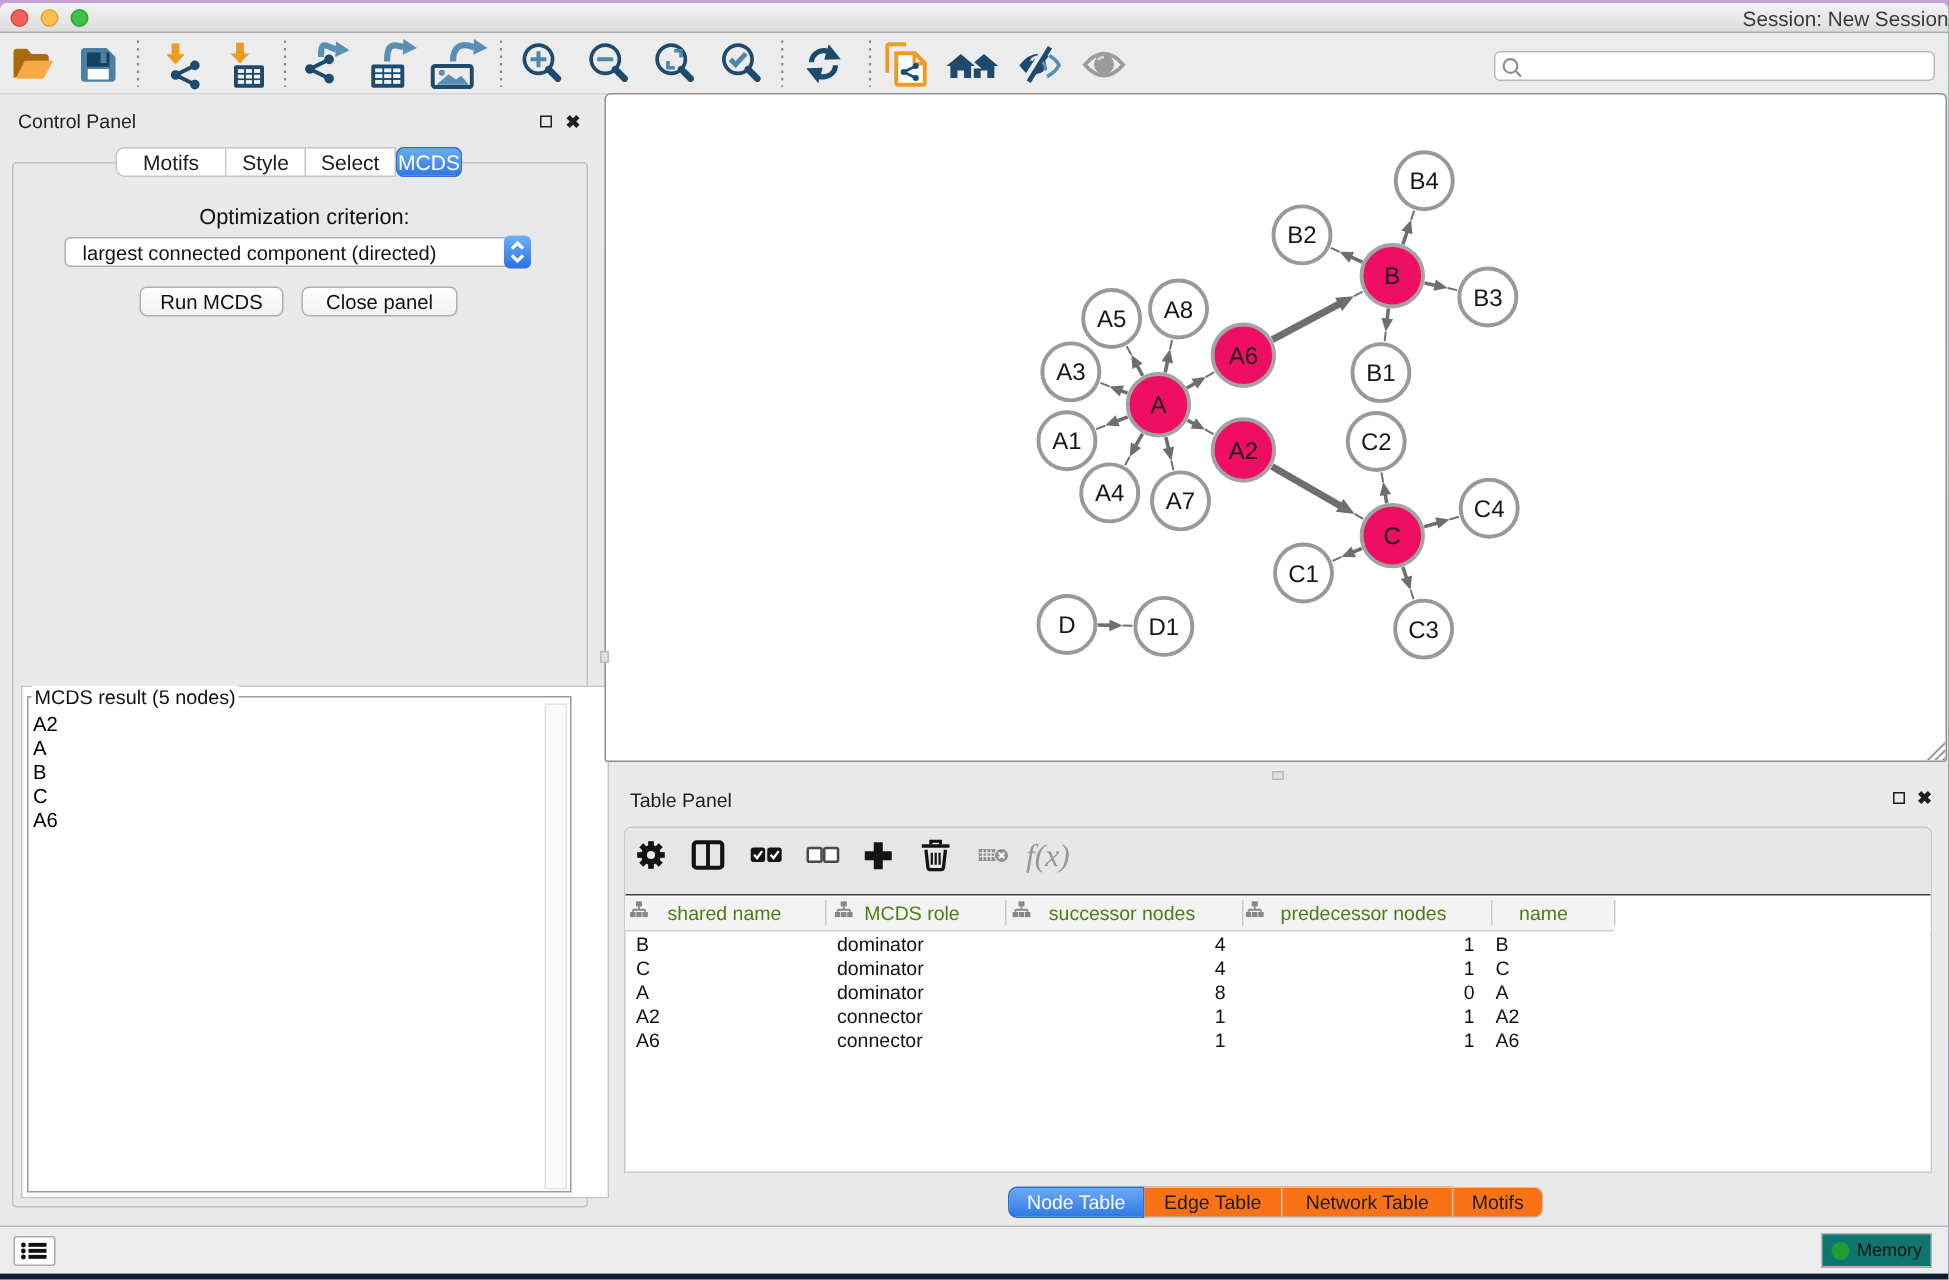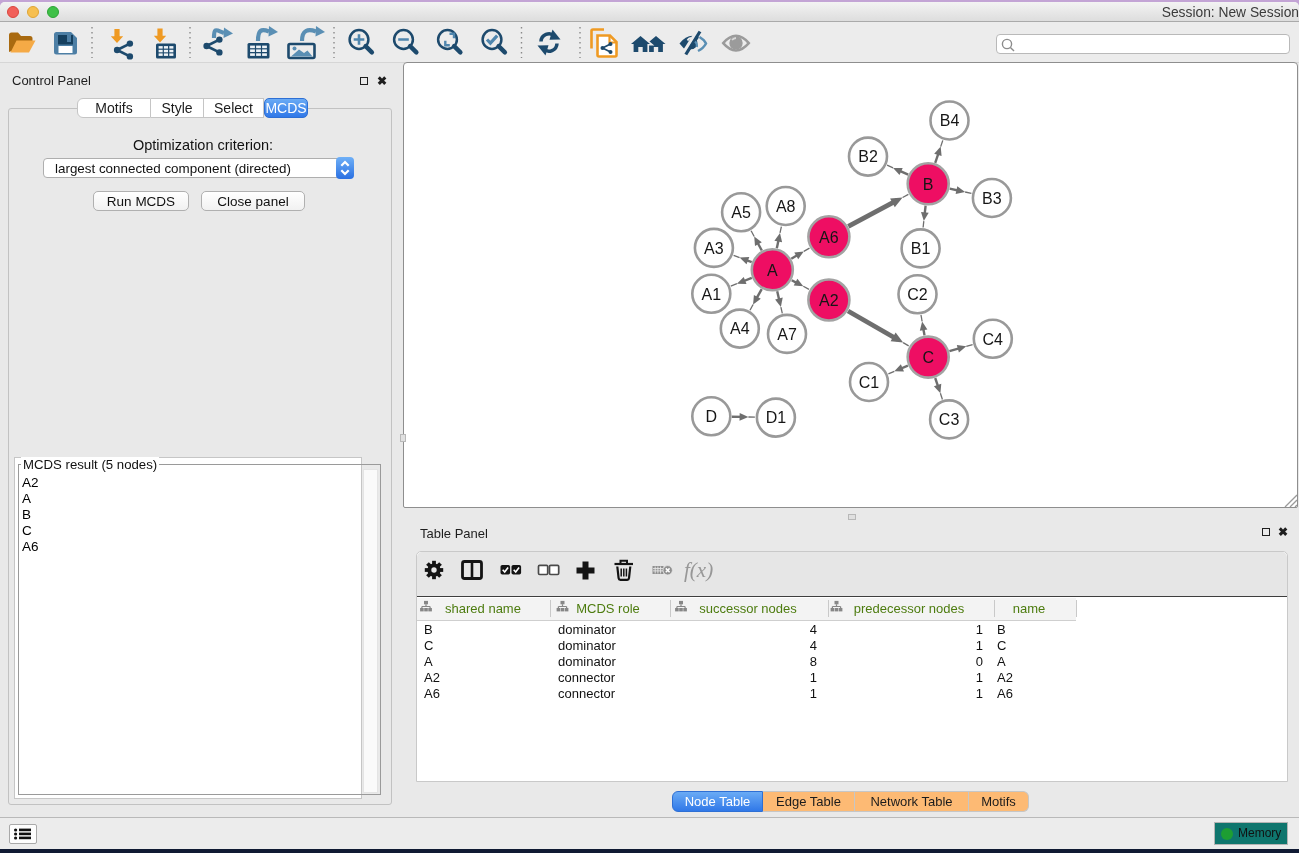--- a/index.html
+++ b/index.html
@@ -14,38 +14,38 @@
 #cp-title{left:12px;top:71px;font-size:13px;color:#1e1e1e}
 .wicon{width:8px;height:8px;border:1.4px solid #1e1e1e}
 .xicon{font-size:12px;color:#1e1e1e;font-weight:bold;line-height:10px}
 #tabpane{left:8px;top:105.5px;width:384px;height:697px;border:1px solid #c2c2c2;border-radius:3px}
 .tab{top:96px;height:19.5px;background:#fff;border:1px solid #c5c5c5;font-size:14px;color:#1c1c1c;text-align:center;line-height:18.5px}
 .tabsel{background:linear-gradient(#6aabf5,#3078e8);color:#fff;border:1px solid #2e6fd4;border-radius:5px}
 #optlabel{left:8px;top:135px;width:390px;text-align:center;font-size:14.5px;color:#111}
 #combo{left:43px;top:156px;width:311px;height:20px;background:#fff;border:1px solid #aeaeae;border-radius:4px;font-size:13.4px;color:#111;line-height:19px;padding-left:11px}
 #combobtn{left:336px;top:155px;width:18px;height:22px;background:linear-gradient(#6fb0f7,#2a70e2);border-radius:4px}
 .btn{top:189px;height:20px;background:linear-gradient(#ffffff,#f1f1f1);border:1px solid #b0b0b0;border-radius:5px;font-size:13.5px;color:#111;text-align:center;line-height:19px}
-#mcdsbox{left:14px;top:455px;width:348px;height:342px;background:#fff;border:1px solid #c6c6c6}
+#mcdsbox{left:14px;top:455px;width:392px;height:342px;background:#fff;border:1px solid #c6c6c6}
 #mcdsborder{left:3px;top:6px;width:363px;height:331px;border:1px solid #9a9a9a}
 #mcdslabel{left:6px;top:-1px;background:#fff;font-size:13.2px;color:#111;padding:0 2px}
 .li{left:7px;font-size:13.5px;color:#000}
 #scrolltrack{left:348px;top:11px;width:15px;height:324px;background:#fafafa;border:1px solid #e4e4e4}
 #netwin{left:403px;top:60px;width:895px;height:446px;background:#fff;border:1px solid #8e8e8e;border-radius:4px 4px 2px 2px;overflow:hidden}
 #nettitle{left:0;top:0;width:100%;height:24px;background:linear-gradient(#f6f6f6,#dcdcdc);border-bottom:1px solid #bdbdbd}
 .tl2{border-radius:50%;width:11.5px;height:11.5px;top:6px}
 #netname{width:100%;text-align:center;top:5px;font-size:13px;color:#2a2a2a}
 #tablepanel-title{left:420px;top:524px;font-size:13px;color:#1e1e1e}
 #tbox{left:416px;top:549px;width:872px;height:231px;background:#fff;border:1px solid #c9c9c9;border-radius:5px 5px 0 0}
 #tbar{left:0px;top:0px;width:870px;height:44px;background:#e6e6e6;border-radius:5px 5px 0 0}
 #thead{left:0px;top:44px;width:870px;height:25px;background:#fff;border-top:1.5px solid #3e3e3e}
 #theadgray{left:0px;top:45.5px;width:659px;height:23.5px;background:#f3f3f3;border-bottom:1px solid #cfcfcf}
 .hcell{top:594.5px;height:23px;font-size:13px;color:#4d7c0f;text-align:center;line-height:24px}
 .hsep{top:598px;width:1px;height:17px;background:#c9c9c9}
 .row{font-size:13px;color:#111;height:16px;line-height:16px}
-.btab{top:788.5px;height:21px;background:#fdba74;border:1px solid #c6c6c6;font-size:13px;color:#1c1c1c;text-align:center;line-height:20px}
+.btab{top:788.5px;height:21px;background:#f97316;border:1px solid #c6c6c6;font-size:13px;color:#1c1c1c;text-align:center;line-height:20px}
 #statusbar{left:0;top:815px;width:1299px;height:32px;background:#ececec;border-top:1px solid #b9b9b9}
 #listbtn{left:9px;top:822px;width:28px;height:20px;background:#fdfdfd;border:1px solid #a9a9a9;border-radius:2px}
 #membtn{left:1214px;top:820px;width:74px;height:23px;background:#0f766e;border:1px solid #b4b4b4;font-size:12px;color:#111;line-height:21px;padding-left:23px}
 #memdot{left:6px;top:5px;width:12px;height:12px;border-radius:50%;background:#1d9e33}
 </style></head>
 <body>
 <div id="purple" class="abs"></div>
 <div id="win" class="abs">
   <div id="titlebar" class="abs">
     <div class="abs tl" style="left:7px;background:#f1605a;border:0.5px solid #d9463e"></div>

